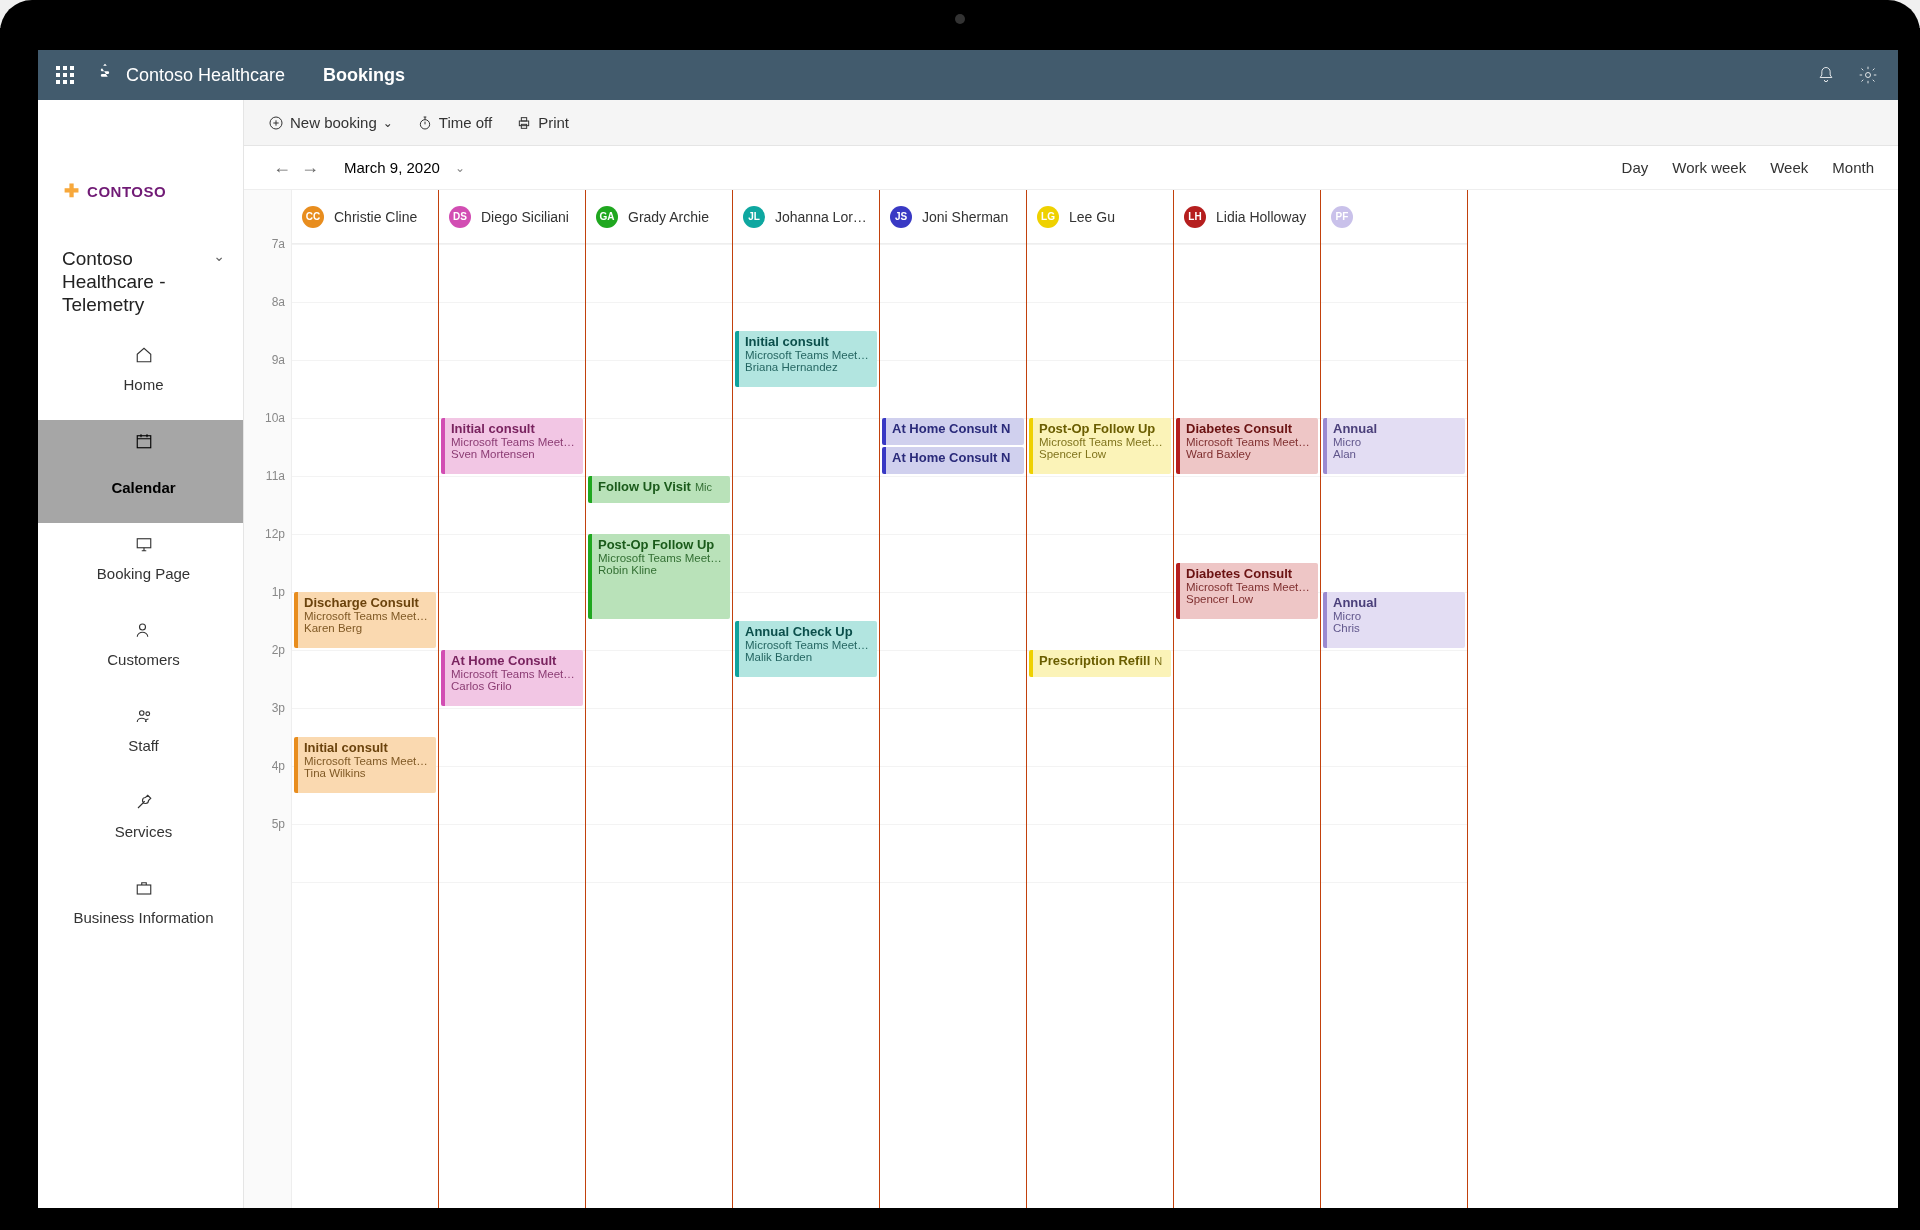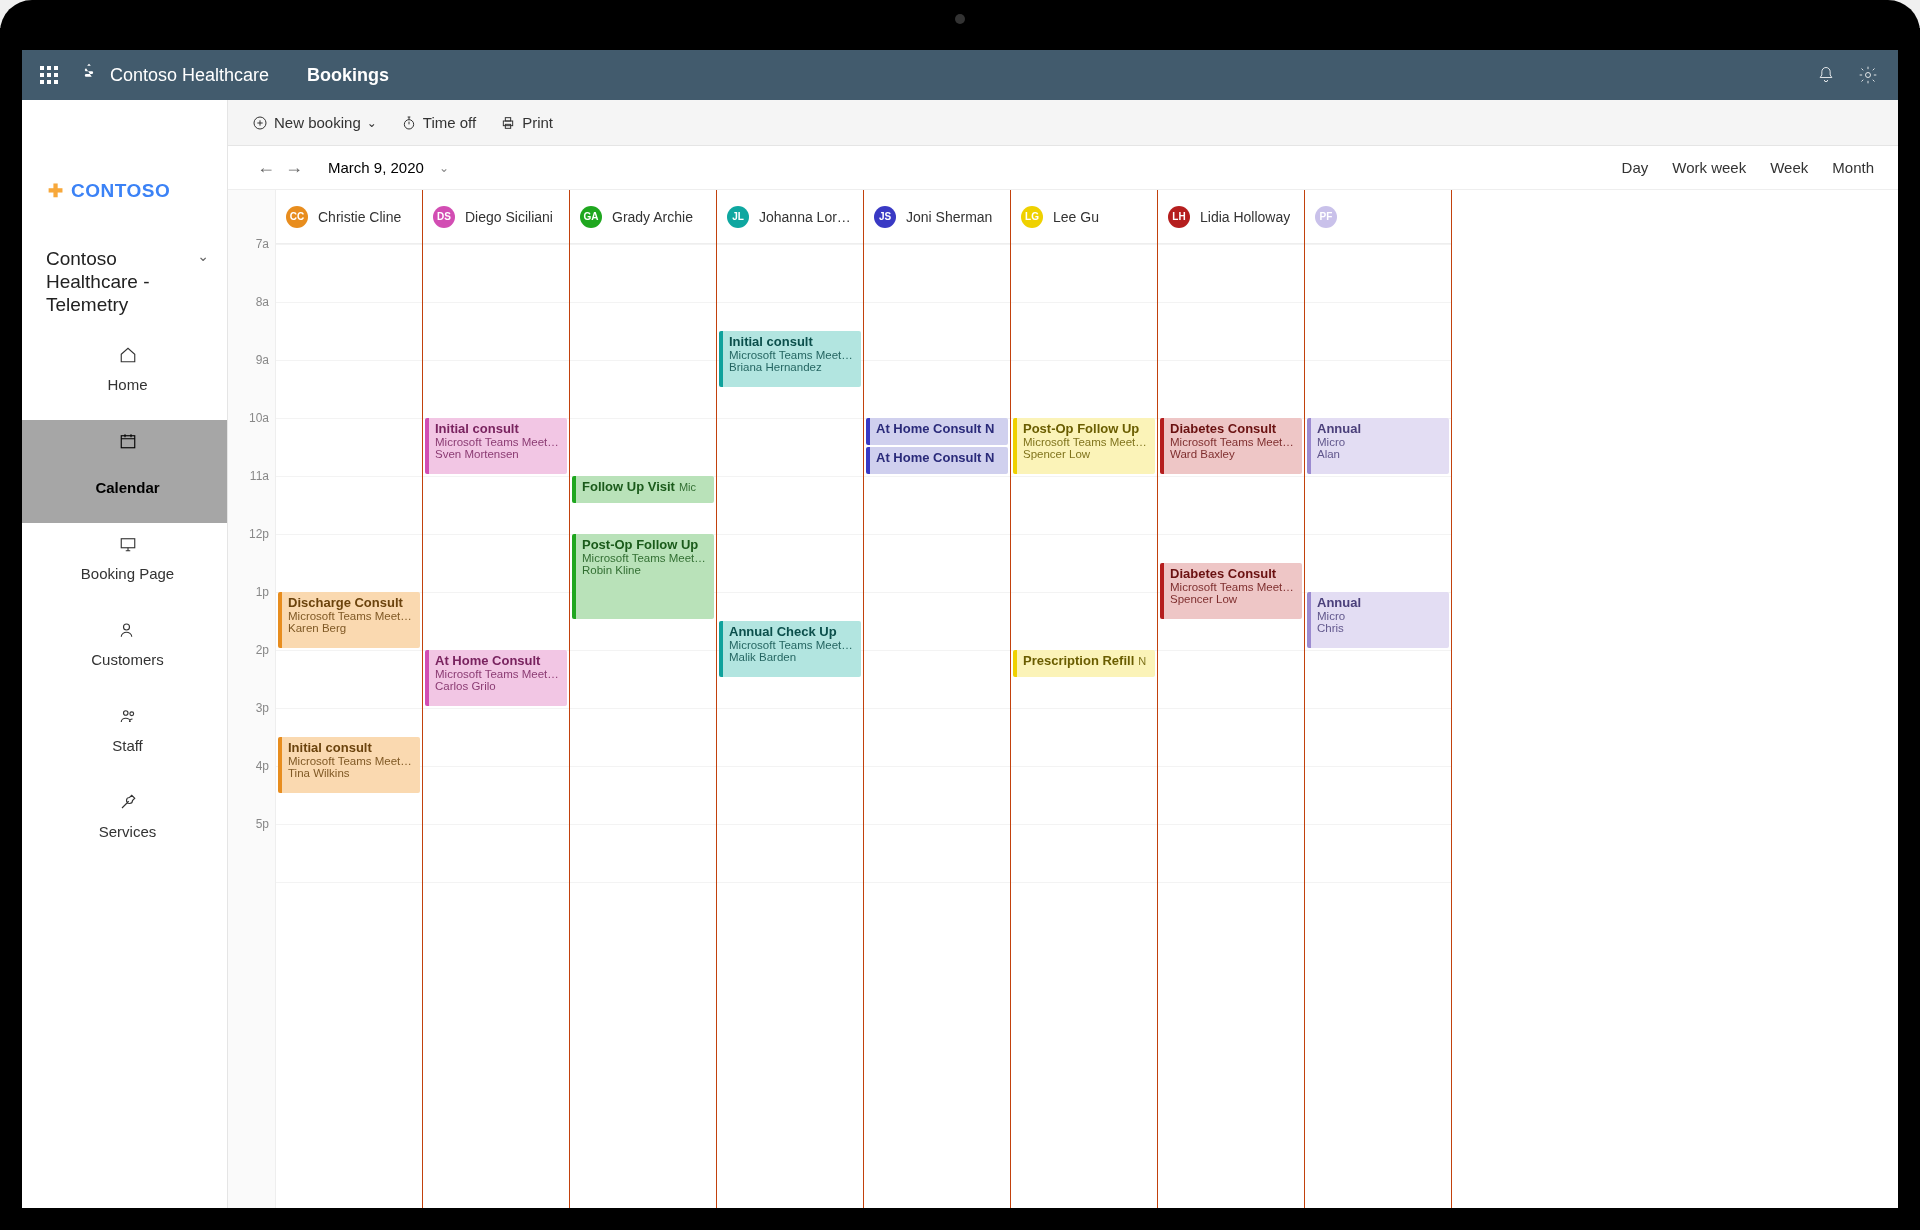--- a/index.html
+++ b/index.html
@@ -1,38 +1,38 @@
 <!DOCTYPE html>
 <html><head>
 <meta charset="utf-8">
 <style>
 * { box-sizing: border-box; margin: 0; padding: 0; }
 body { font-family: 'Segoe UI', Tahoma, sans-serif; background: #f0f0f0; overflow: hidden; }
 
 .device-frame { background: #000; padding: 28px 0 0 0; border-radius: 32px; position: relative; width: 1920px; height: 1230px; }
 .device-frame::before { content: ''; position: absolute; top: 14px; left: 50%; transform: translateX(-50%); width: 10px; height: 10px; background: #333; border-radius: 50%; }
 .screen-frame { background: #000; padding: 22px; height: 100%; border-radius: 0; }
-.screen { background: #fff; height: 100%; display: flex; flex-direction: column; overflow: hidden; }
+.screen { background: #fff; height: 100%; display: flex; flex-direction: column; overflow: hidden; margin-left: 16px; }
 
 .titlebar { background: #425B6D; color: #fff; height: 50px; display: flex; align-items: center; padding: 0 18px; }
 .waffle { width: 18px; height: 18px; display: grid; grid-template-columns: repeat(3,4px); grid-template-rows: repeat(3,4px); gap: 3px; margin-right: 20px; cursor: pointer; }
 .waffle span { background: #fff; width: 4px; height: 4px; }
 .brand { display: flex; align-items: center; gap: 10px; font-size: 18px; }
 .brand-icon svg { width: 22px; height: 22px; fill: #fff; }
 .app-name { margin-left: 38px; font-size: 18px; font-weight: 600; }
 .titlebar-spacer { flex: 1; }
 .titlebar-icon { width: 24px; height: 24px; margin-left: 18px; cursor: pointer; display: flex; align-items: center; justify-content: center; }
 .titlebar-icon svg { stroke: #fff; fill: none; }
 
 .body-row { display: flex; flex: 1; min-height: 0; }
 
 .sidebar { width: 206px; background: #fff; border-right: 1px solid #e5e5e5; display: flex; flex-direction: column; padding-top: 24px; }
 .logo-block { display: flex; align-items: center; gap: 8px; padding: 56px 0 36px 26px; }
 .logo-mark { color: #f7a83b; font-size: 18px; font-weight: bold; }
-.logo-text { color: #3b82f6; font-size: 19px; font-weight: 700; letter-spacing: 0.5px; }
+.logo-text { color: #701a75; font-size: 15px; font-weight: 700; letter-spacing: 0.5px; }
 .workspace-picker { padding: 10px 18px 18px 24px; display: flex; justify-content: space-between; align-items: flex-start; cursor: pointer; }
 .workspace-name { font-size: 19px; color: #222; line-height: 1.2; }
 .chevron { font-size: 14px; color: #666; }
 .nav-item { display: flex; align-items: center; gap: 12px; padding: 12px 18px 27px 24px; font-size: 15px; color: #333; cursor: pointer; flex-direction: column; }
 .nav-item.active { background: #A6A6A6; font-weight: 600; color: #000; gap: 29px; }
 .nav-icon { width: 18px; display: flex; justify-content: center; }
 .nav-icon svg { width: 18px; height: 18px; stroke: #333; fill: none; stroke-width: 1.5; }
 .nav-item.active .nav-icon svg { stroke: #000; }
 
 .main { flex: 1; display: flex; flex-direction: column; min-width: 0; }
@@ -175,20 +175,29 @@
               </span>
         <span>Staff</span>
       </div>
       <div class="nav-item">
         <span class="nav-icon">
                 <svg viewBox="0 0 24 24">
                   <path d="M14 6a4 4 0 1 0 4 4l3-3-4-4-3 3zM13 11L4 20"></path>
                 </svg>
               </span>
         <span>Services</span>
+      </div>
+      <div class="nav-item">
+        <span class="nav-icon">
+                <svg viewBox="0 0 24 24">
+                  <rect x="3" y="8" width="18" height="12"></rect>
+                  <path d="M9 8V5h6v3"></path>
+                </svg>
+              </span>
+        <span>Business Information</span>
       </div>
     </div>
 
     <div class="main">
 
       <div class="toolbar">
         <div class="tool-btn">
           <svg viewBox="0 0 24 24">
                   <circle cx="12" cy="12" r="9"></circle>
                   <path d="M12 8v8M8 12h8"></path>

